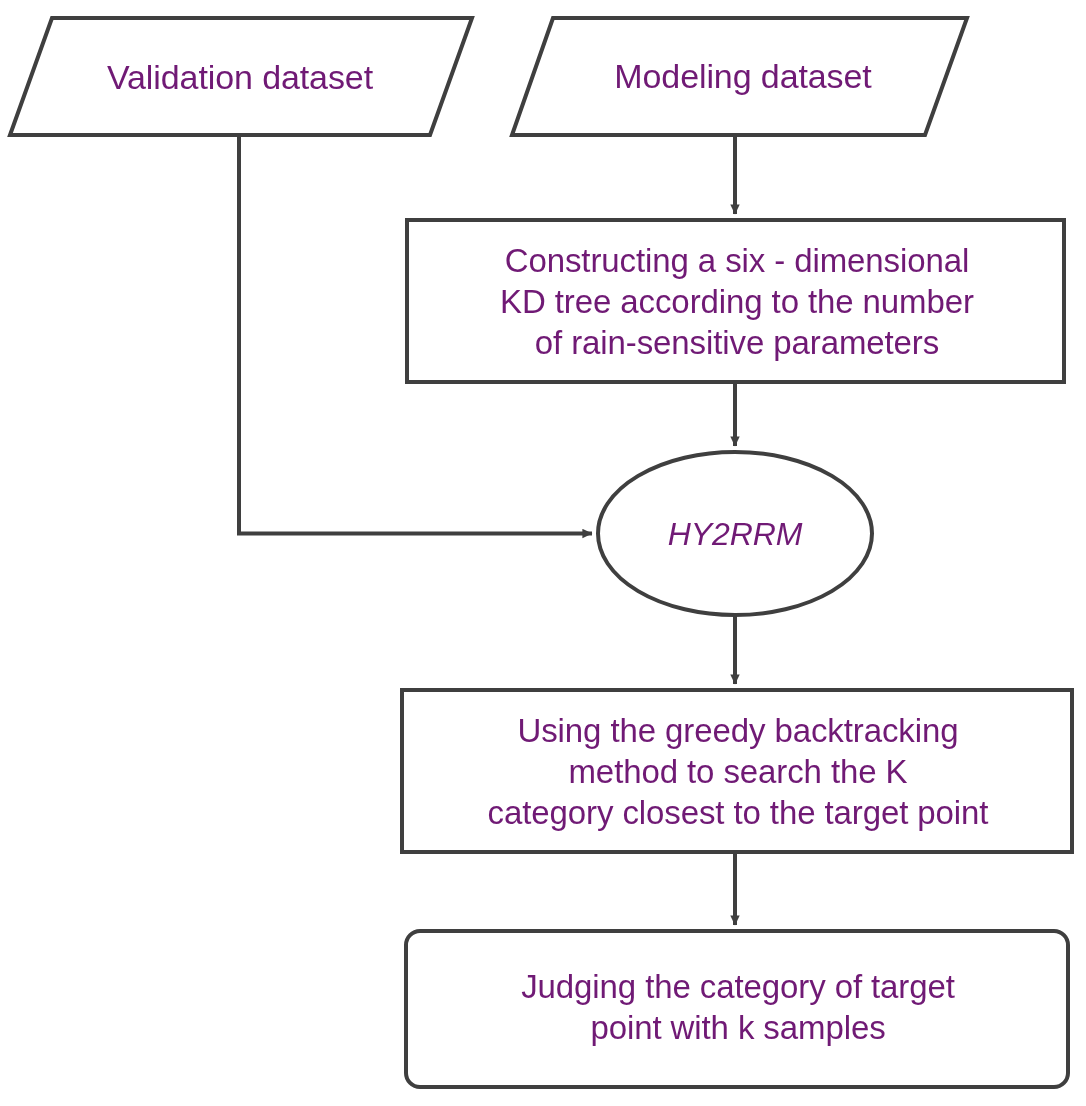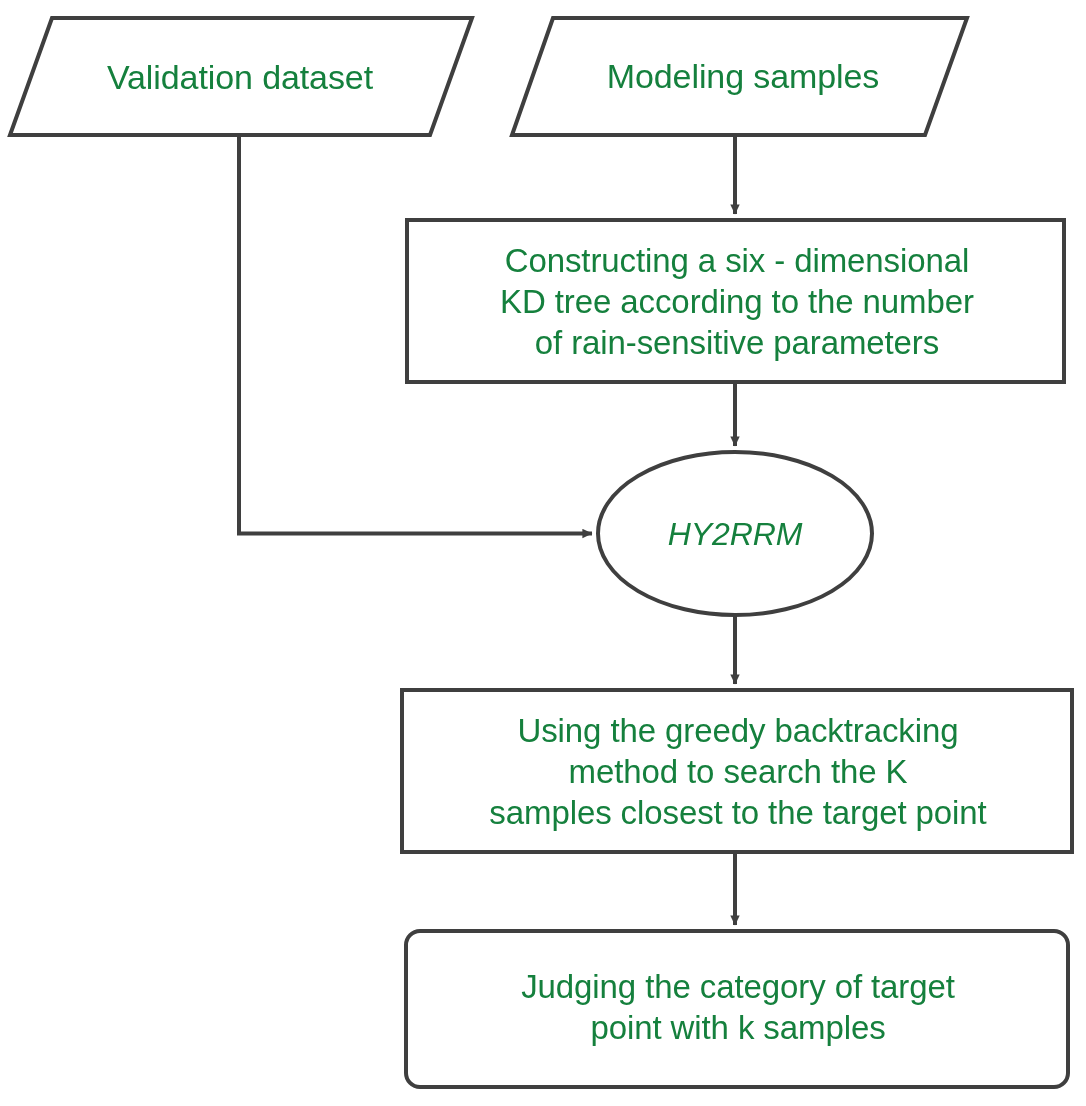--- a/index.html
+++ b/index.html
@@ -24,21 +24,21 @@
     top: 0;
     width: 1086px;
     height: 1106px;
   }
   .node-label {
     position: absolute;
     display: flex;
     align-items: center;
     justify-content: center;
     text-align: center;
-    color: #15803d;
+    color: #701a75;
     font-family: "Liberation Sans", sans-serif;
     font-size: 33px;
     line-height: 41px;
     white-space: pre-line;
     pointer-events: none;
     letter-spacing: -0.1px;
   }
   .lbl-validation {
     left: 40px;  top: 18px;  width: 400px; height: 118px;
     font-size: 34px;
@@ -92,28 +92,28 @@
 
     <path d="M 239 135 L 239 533.5 L 592 533.5" fill="none" stroke="#3f3f3f" stroke-width="4" marker-end="url(#arrow)"></path>
 
     <line x1="735" y1="615" x2="735" y2="684" stroke="#3f3f3f" stroke-width="4" marker-end="url(#arrow)"></line>
 
     <line x1="735" y1="852" x2="735" y2="925" stroke="#3f3f3f" stroke-width="4" marker-end="url(#arrow)"></line>
   </svg>
 
   <div class="node-label lbl-validation">Validation dataset</div>
 
-  <div class="node-label lbl-modeling">Modeling samples</div>
+  <div class="node-label lbl-modeling">Modeling dataset</div>
 
   <div class="node-label lbl-kdtree">Constructing a six - dimensional
 KD tree according to the number
 of rain-sensitive parameters</div>
 
   <div class="node-label lbl-hy2rrm">HY2RRM</div>
 
   <div class="node-label lbl-greedy">Using the greedy backtracking
 method  to search the K
-samples  closest to the target point</div>
+category  closest to the target point</div>
 
   <div class="node-label lbl-judging">Judging the category of target
 point with k samples</div>
 
 </div>
 
 </body></html>

